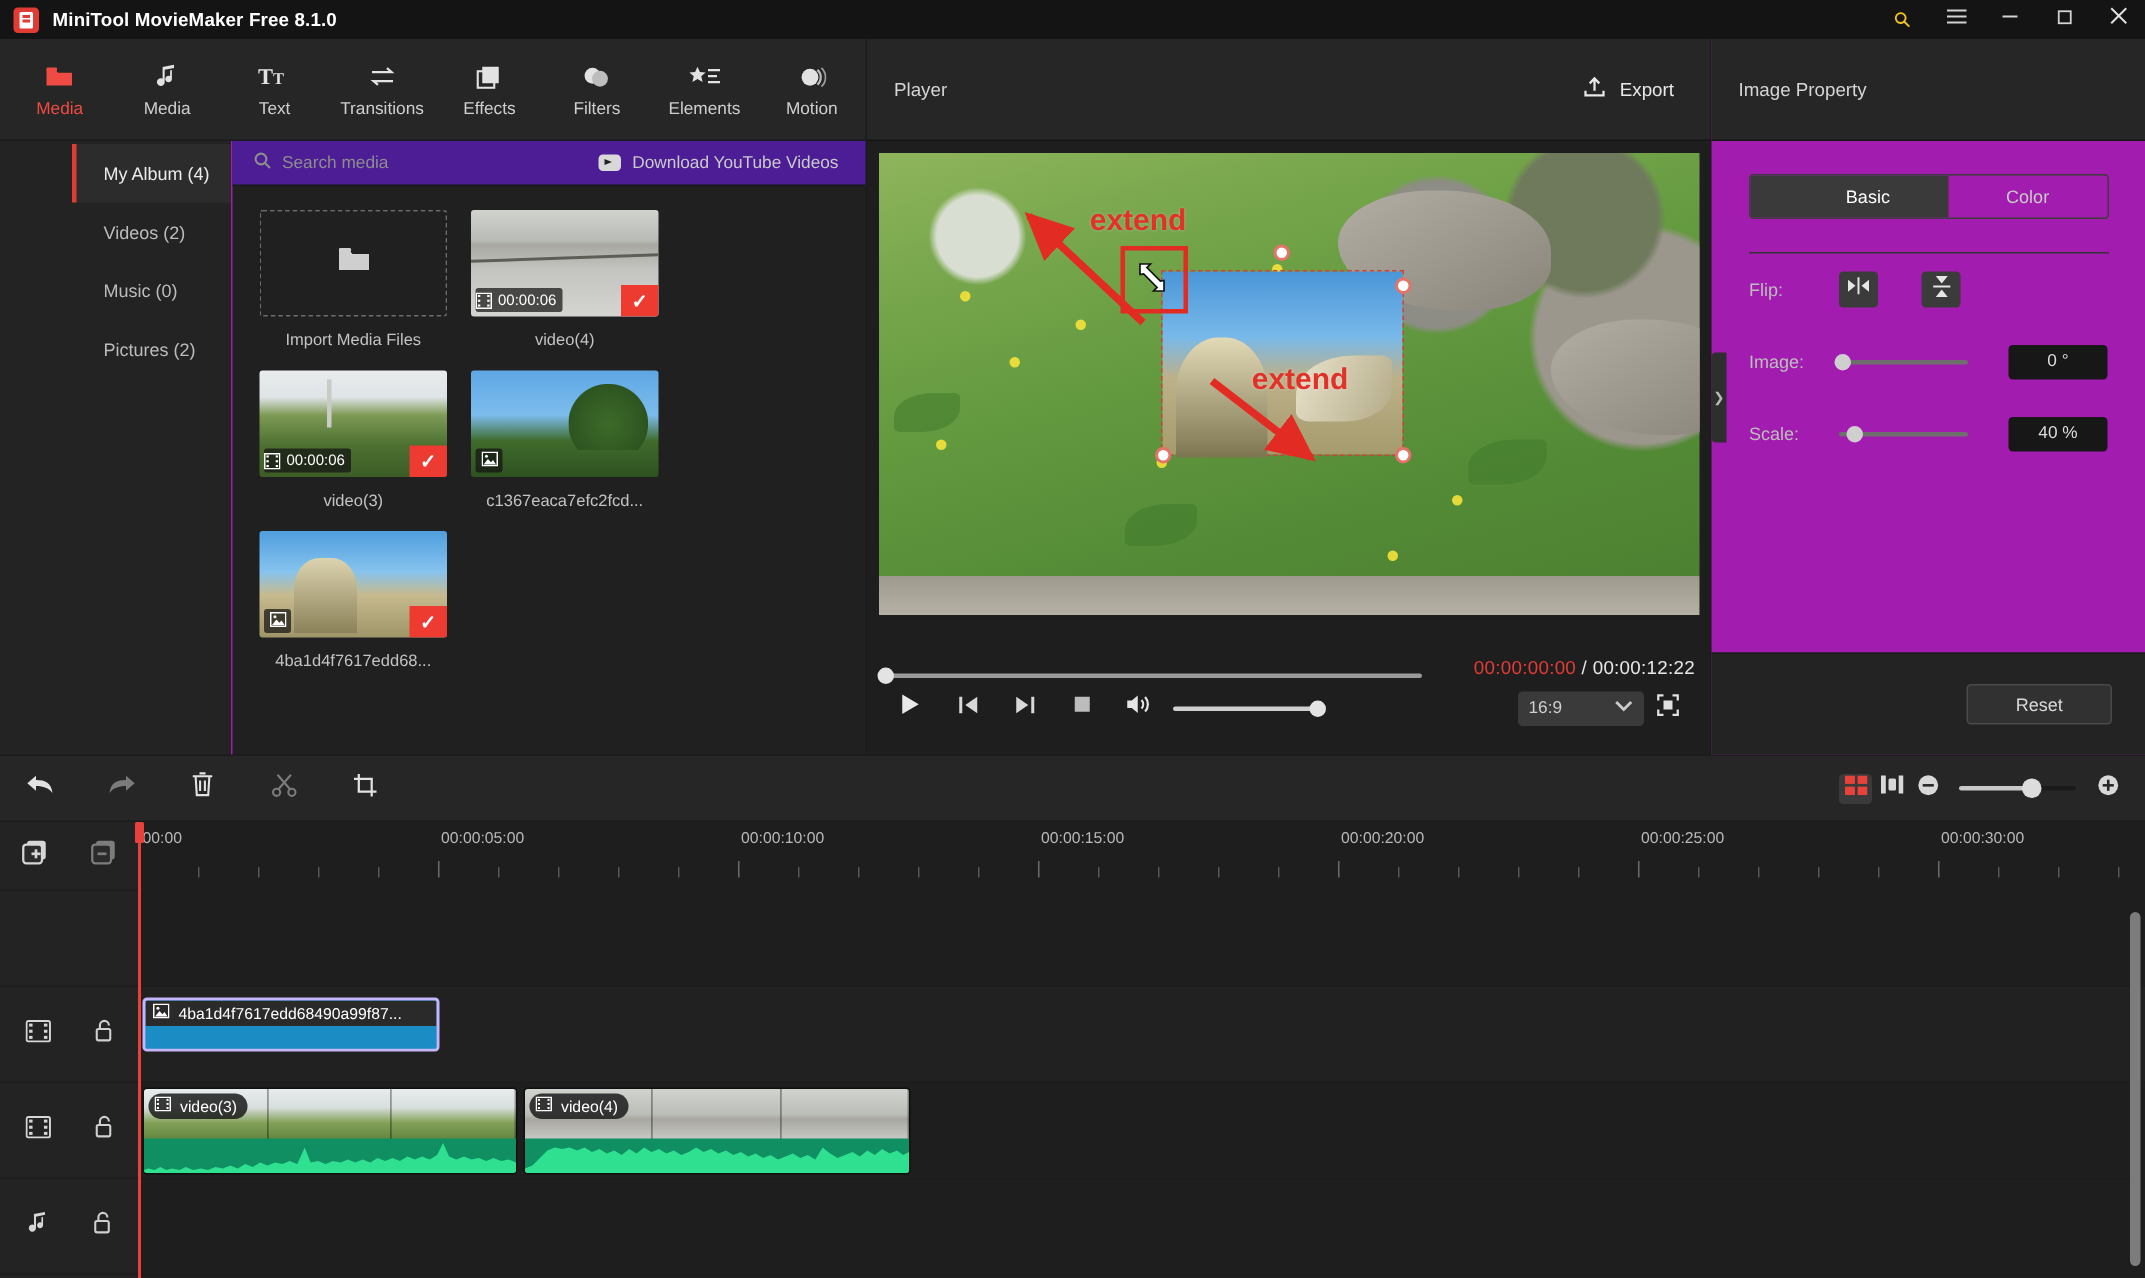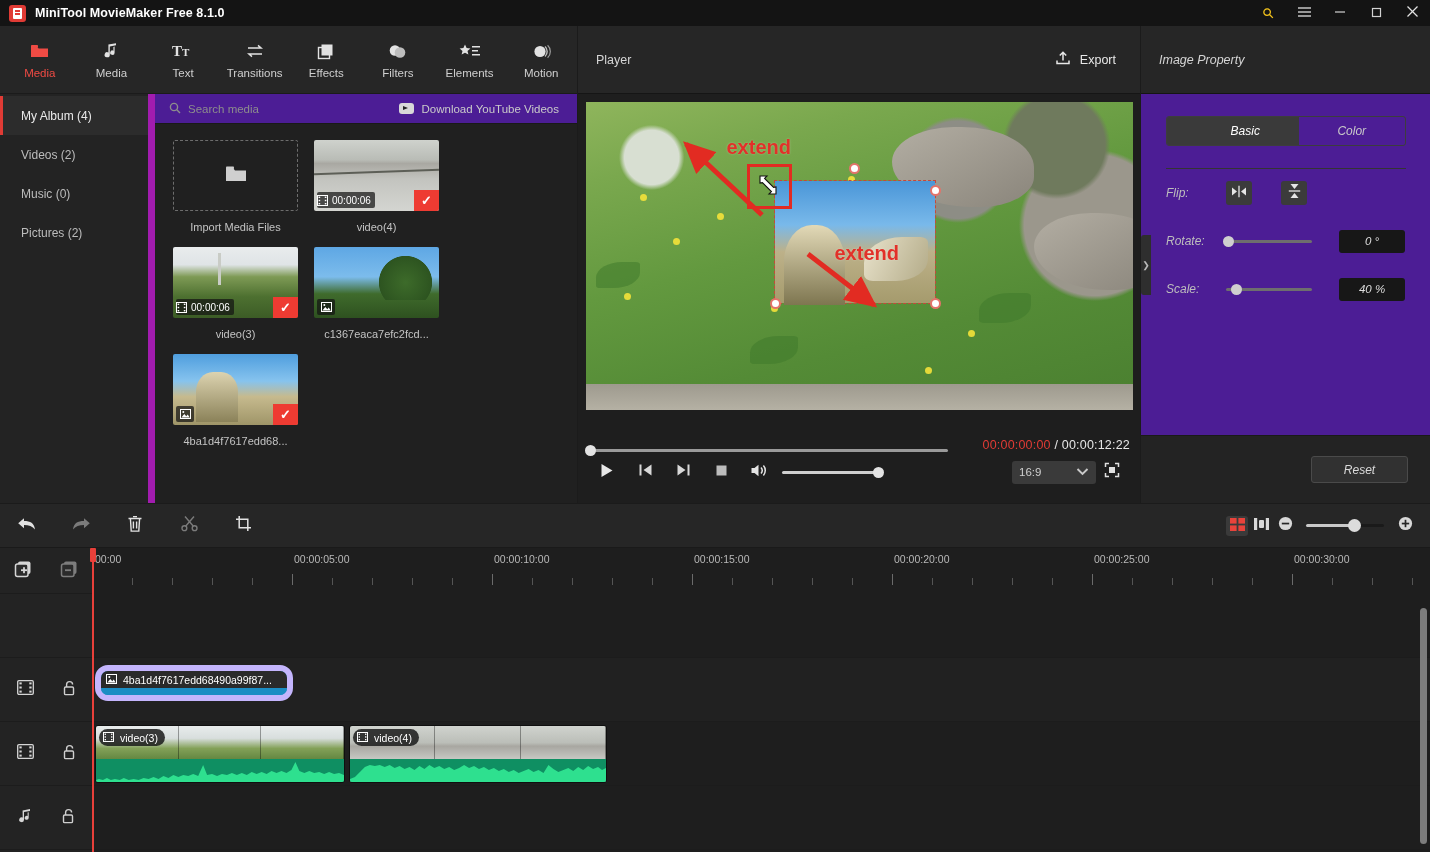--- a/index.html
+++ b/index.html
@@ -54,21 +54,21 @@
   .tab .ti { height: 22px; display: flex; align-items: center; justify-content: center; color: #e2e2e2; }
   .tab .tl { font-size: 11.5px; color: #cfcfcf; }
   .tab.active .tl { color: #ef4b44; }
   .tab.active .ti { color: #ef4b44; }
 
   
   .media-pane {
     position: absolute; left: 0; top: 94px; width: 577px; height: 409px;
     background: #202020; display: flex;
   }
-  .media-side { width: 155px; height: 409px; background: #232323; border-right: 7px solid #a21caf; padding-top: 2px; }
+  .media-side { width: 155px; height: 409px; background: #232323; border-right: 1px solid #a21caf; padding-top: 2px; padding-left: 48px; }
   .side-item {
     height: 39px; display: flex; align-items: center; padding-left: 21px;
     font-size: 12px; color: #bcbcbc; position: relative; cursor: pointer;
   }
   .side-item.active { background: #2c2c2c; color: #eaeaea; }
   .side-item.active::before {
     content: ""; position: absolute; left: 0; top: 0; width: 3px; height: 100%;
     background: #e03b35;
   }
   .media-main { flex: 1; position: relative; }
@@ -211,21 +211,21 @@
   .ratio-sel {
     margin-left: auto; width: 84px; height: 23px; background: #3a3a3a; border-radius: 3px;
     display: flex; align-items: center; padding: 0 7px; font-size: 11.5px; color: #cfcfcf;
     cursor: pointer;
   }
   .ratio-sel .cv { margin-left: auto; }
   .fs-btn { width: 32px; height: 32px; display: flex; align-items: center; justify-content: center; color: #e0e0e0; cursor: pointer; }
 
   
   .prop {
-    position: absolute; left: 1141px; top: 26px; width: 289px; height: 477px; background: #4c1d95; font-style: italic;
+    position: absolute; left: 1141px; top: 26px; width: 289px; height: 477px; background: #a21caf;
   }
   .prop-head {
     height: 68px; display: flex; align-items: center; padding-left: 18px;
     border-bottom: 1px solid #151515; background: #262626; font-size: 12.5px; color: #d5d5d5;
   }
   .prop-body { position: relative; height: 372px; padding: 22px 25px 0 25px; }
   .seg {
     display: flex; width: 240px; height: 30px; border: 1px solid #3d3d3d; border-radius: 3px;
     overflow: hidden;
   }
@@ -295,21 +295,21 @@
   .ruler { position: absolute; left: 92px; top: 0; width: 1338px; height: 46px; background: #1e1e1e; }
   .rl-label { position: absolute; top: 5px; font-size: 10.5px; color: #b9b9b9; white-space: nowrap; }
   .rl-major { position: absolute; top: 26px; width: 1px; height: 11px; background: #6b6b6b; }
   .rl-minor { position: absolute; top: 30px; width: 1px; height: 7px; background: #555; }
 
   .tracks { position: absolute; left: 92px; top: 46px; width: 1338px; height: 258px; }
   .track { position: relative; height: 64px; border-bottom: 1px solid #1c1c1c; background: #1e1e1e; }
   .track.alt { background: #212121; }
   .clip-img {
     position: absolute; left: 3px; top: 7px; width: 198px; height: 36px;
-    border: 6px solid #c4b5fd; border-radius: 13px; background: #1b8dc4; overflow: hidden;
+    border: 2px solid #c4b5fd; border-radius: 3px; background: #1b8dc4; overflow: hidden;
     cursor: pointer;
   }
   .clip-img .lbl {
     height: 17px; display: flex; align-items: center; gap: 6px; padding-left: 5px;
     font-size: 10.5px; color: #fff; background: #2a2a2a;
   }
   .clip-img .body { height: 100%; background: #1b8dc4; }
   .clip-v {
     position: absolute; top: 3px; height: 58px; border-radius: 3px; overflow: hidden; cursor: pointer;
     border: 1px solid #0f0f0f;
@@ -743,21 +743,21 @@
             <svg width="13" height="16" viewBox="0 0 13 16">
                 <path d="M2.5 1 6.5 6 10.5 1z" fill="#e6e6e6"></path>
                 <path d="M2.5 15 6.5 10 10.5 15z" fill="#e6e6e6"></path>
                 <line x1="0.8" y1="8" x2="12.2" y2="8" stroke="#e6e6e6" stroke-width="1.3"></line>
               </svg>
           </span>
         </div>
       </div>
 
       <div class="row">
-        <span class="lbl">Rotate:</span>
+        <span class="lbl">Image:</span>
         <div class="slider">
           <div class="knob" style="left:-3px;"></div>
         </div>
         <div class="numbox">0 °</div>
       </div>
 
       <div class="row">
         <span class="lbl">Scale:</span>
         <div class="slider">
           <div class="knob" style="left:5px;"></div>

